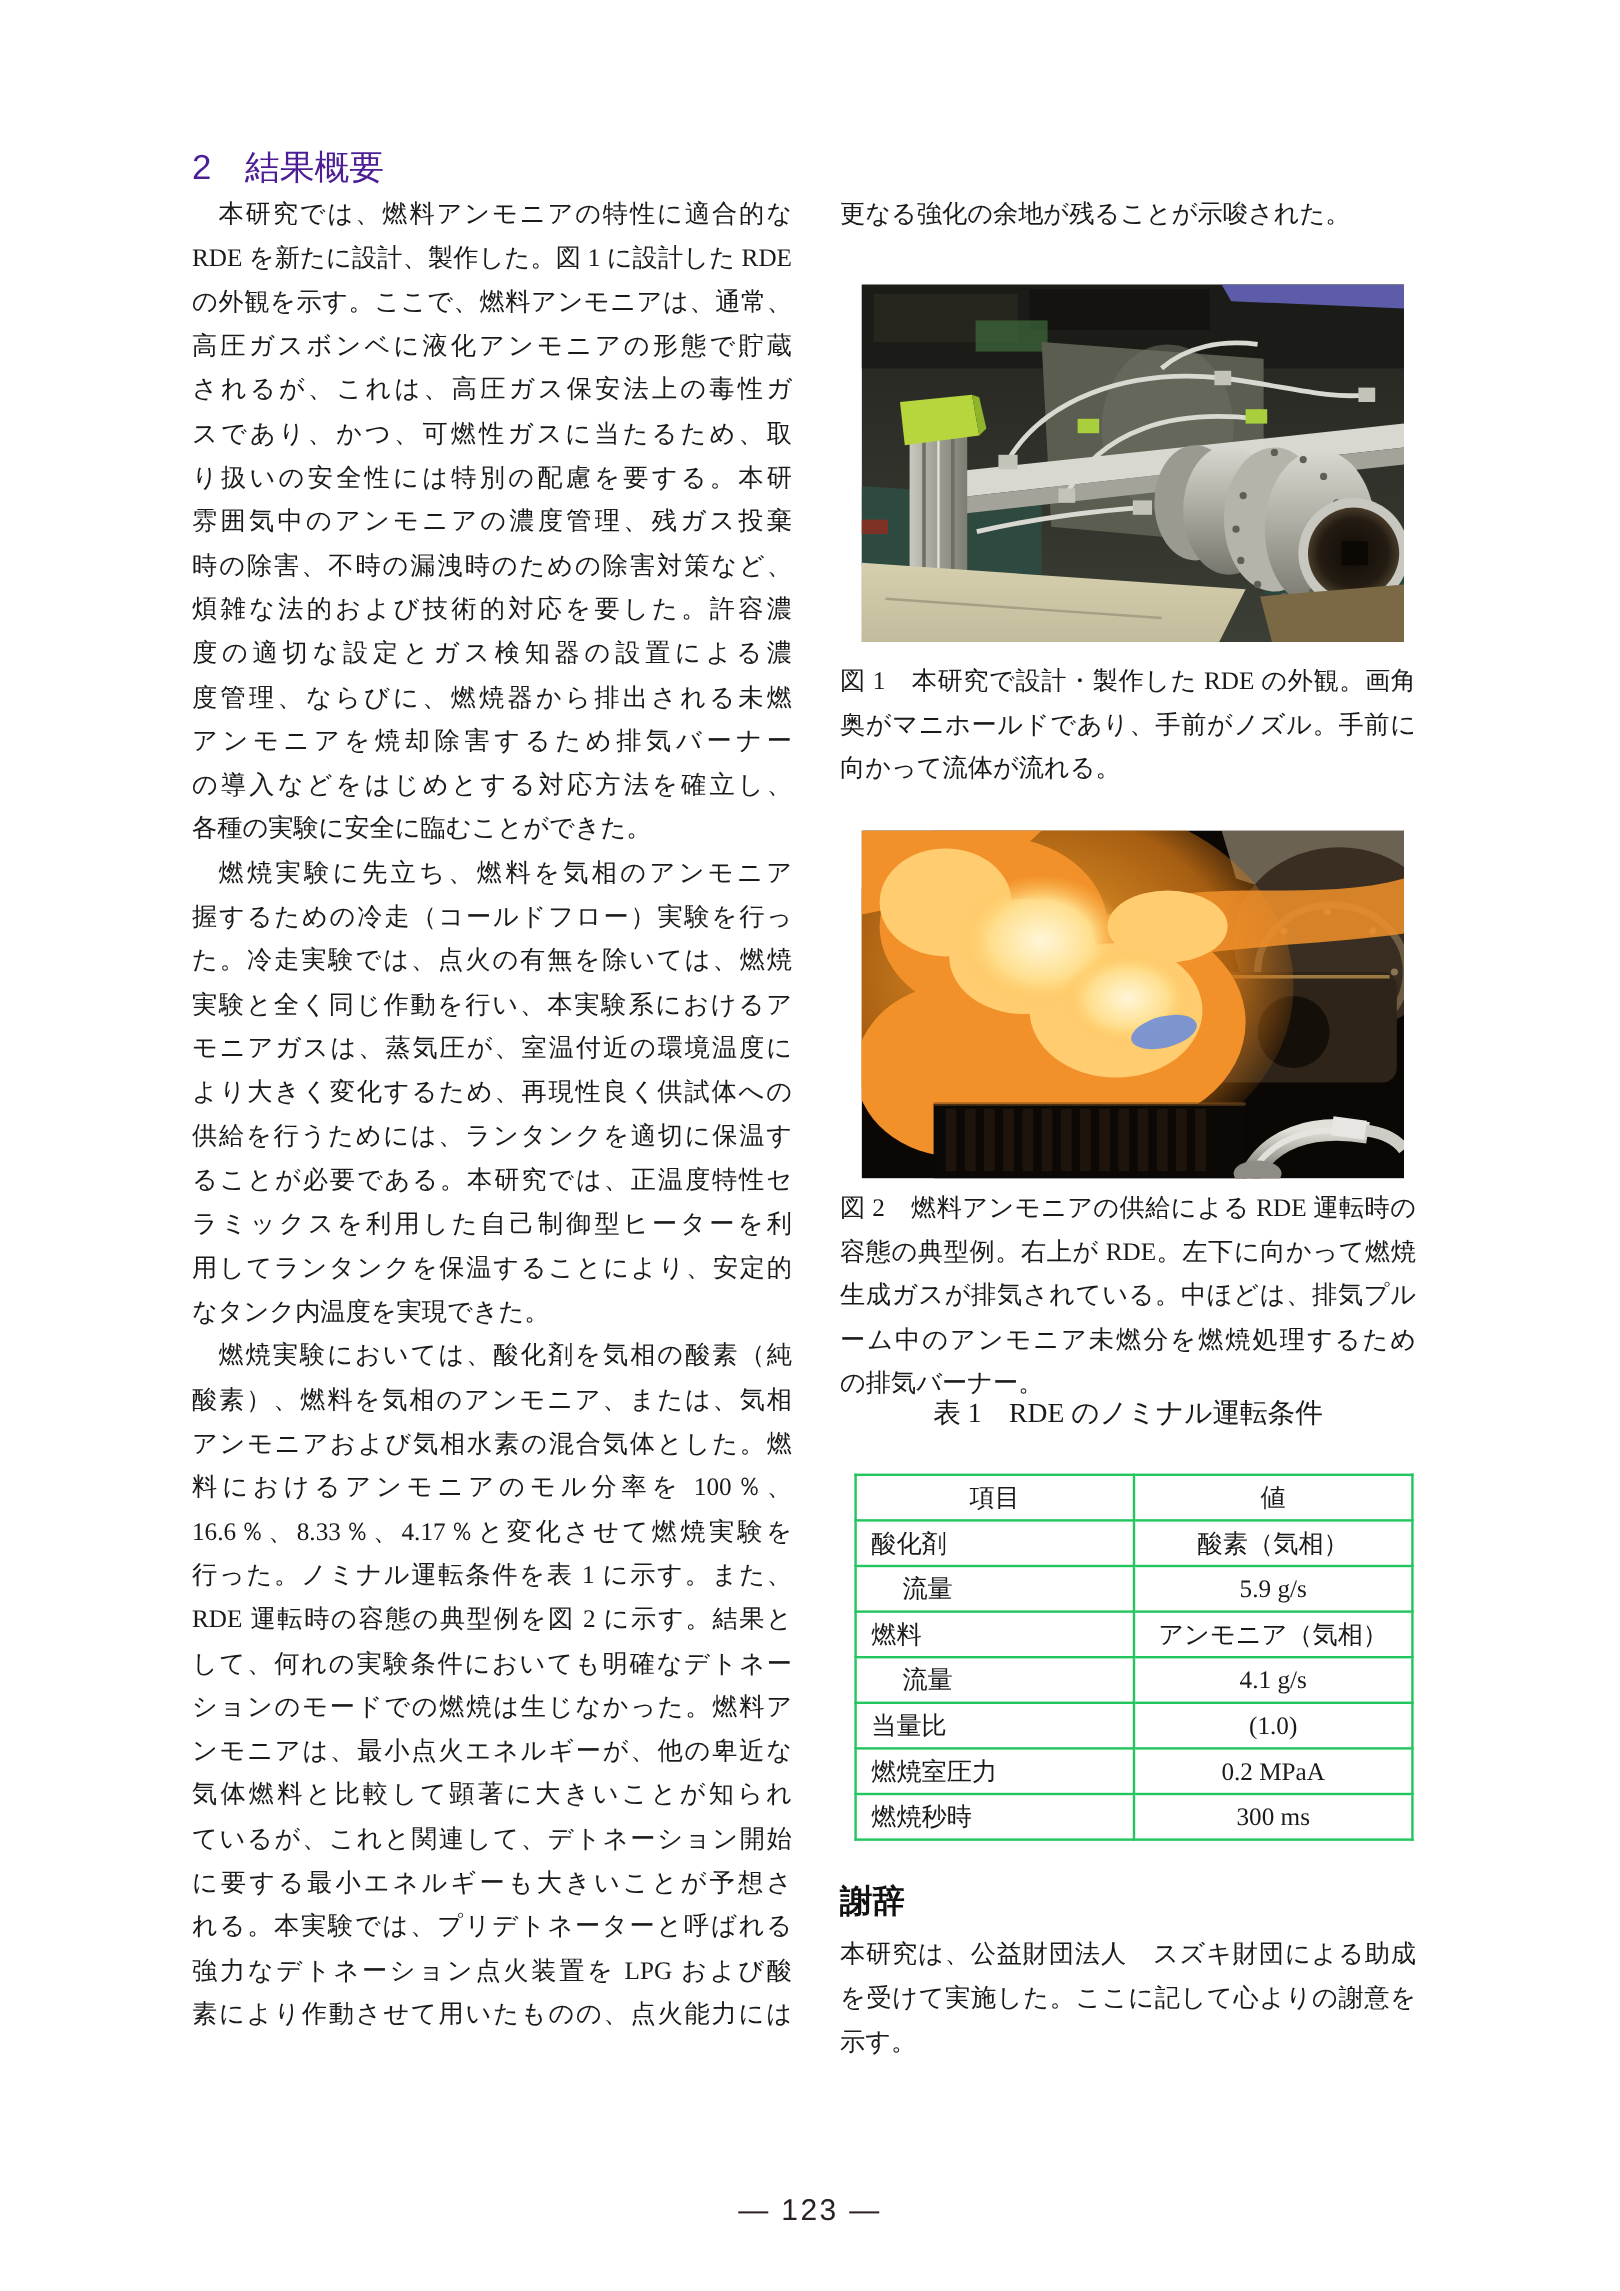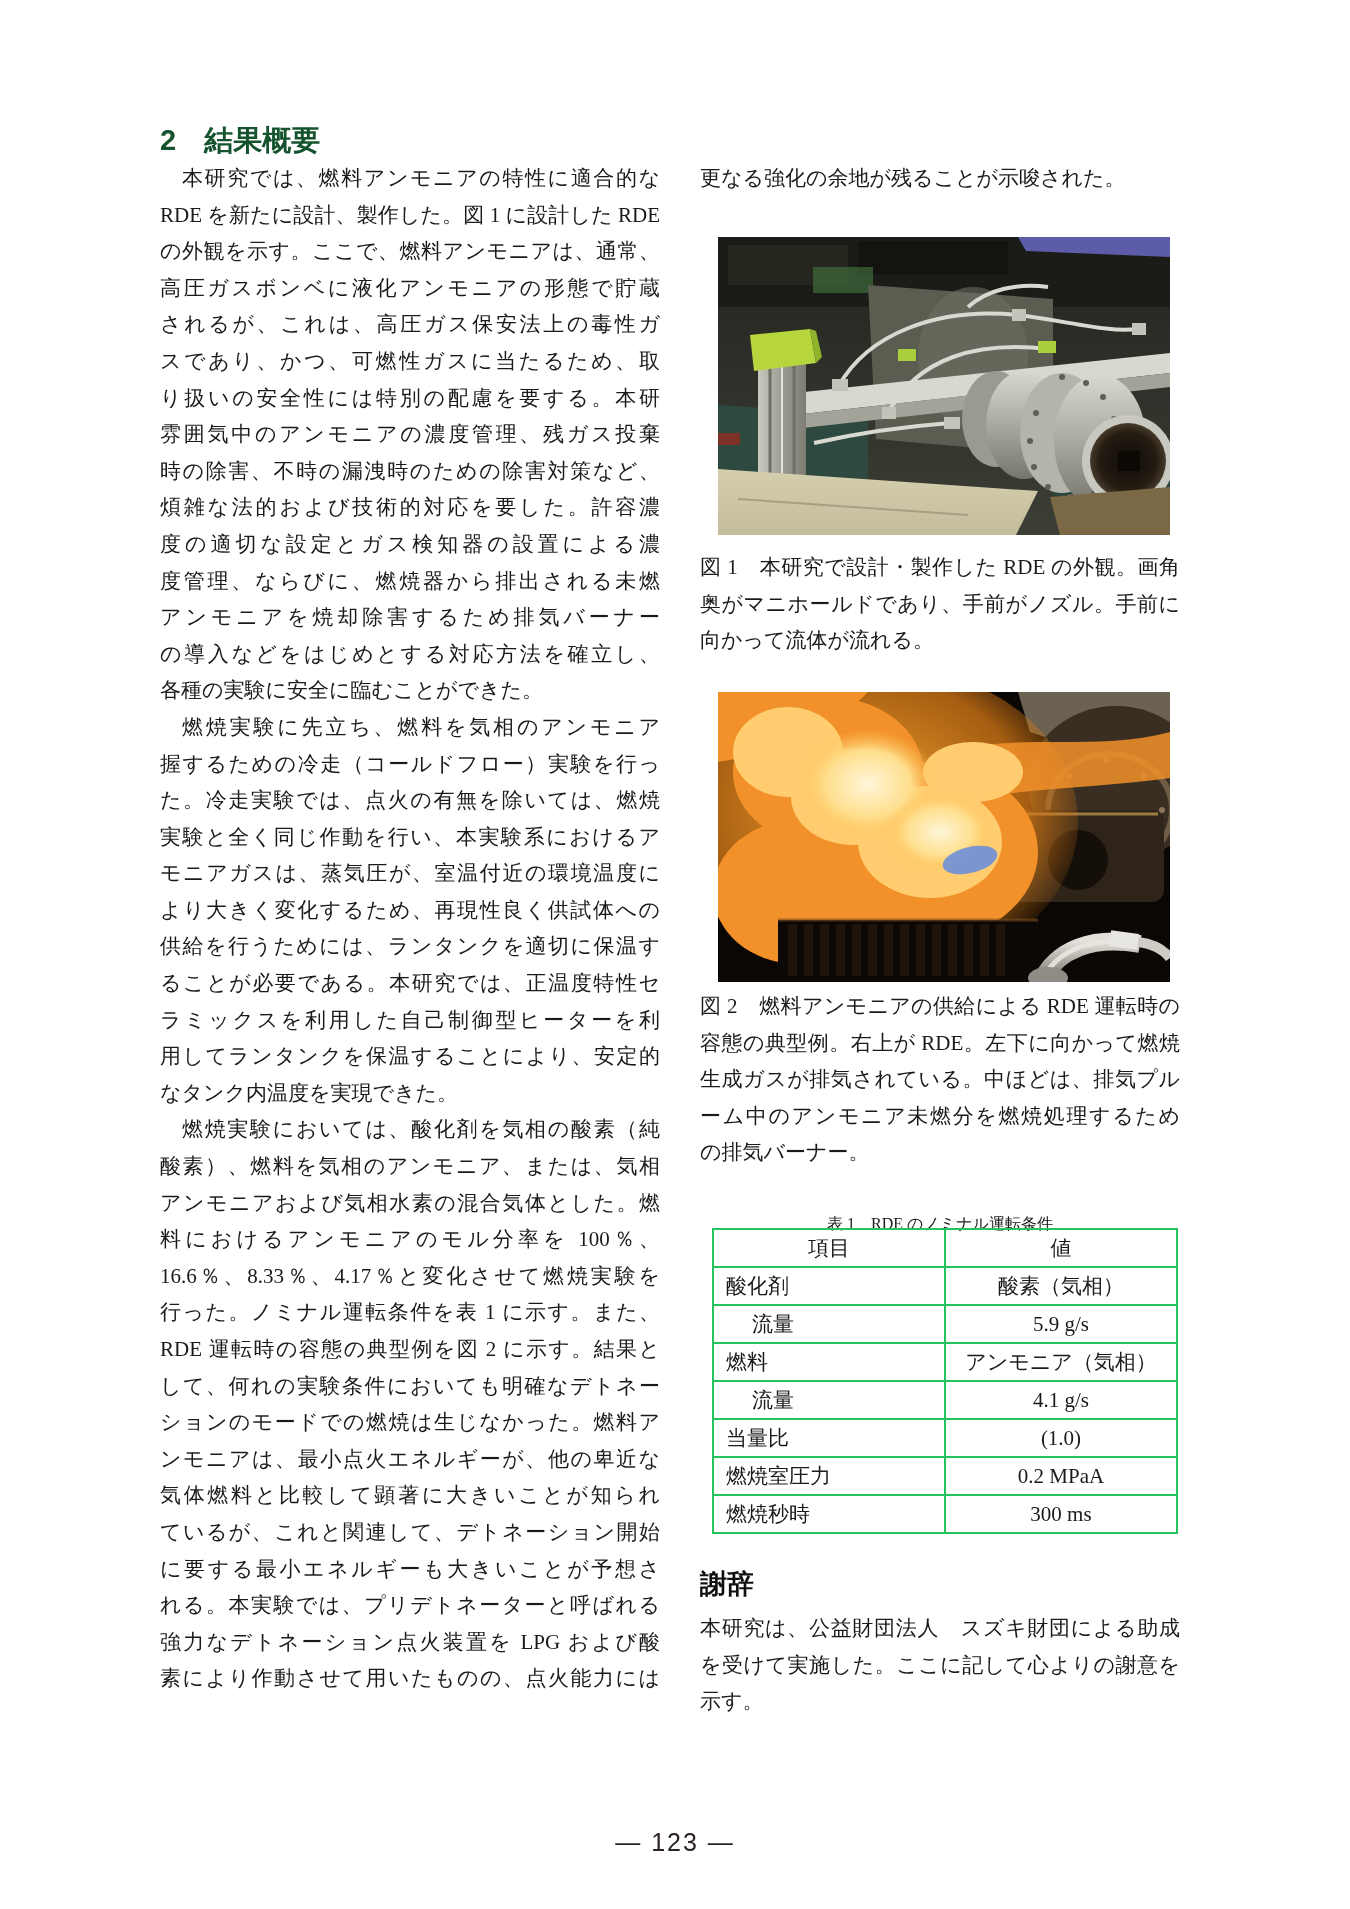--- a/index.html
+++ b/index.html
@@ -8,42 +8,42 @@
     width:1350px;height:1909px;
     background:#ffffff;
     font-family:"Liberation Serif","DejaVu Serif",serif;
     color:#1a1a1a;
     overflow:hidden;
   }
   
   .section-heading{
     position:absolute;left:160px;top:122px;margin:0;
     font-family:"Liberation Sans","DejaVu Sans",sans-serif;
-    font-weight:bold;font-size:29px;line-height:36px;color:#14532d;
+    font-weight:normal;font-size:29px;line-height:36px;color:#4c1d95;
   }
   .section-heading .num{margin-right:28px;}
   
   .col-left{position:absolute;left:160px;top:160px;width:500px;}
   .ln{
     font-size:21px;line-height:36.6px;height:36.6px;
     overflow:hidden;white-space:normal;
   }
   .jl{text-align:justify;text-align-last:justify;}
   .ind{text-indent:22px;}
   .intro-line{position:absolute;left:700px;top:160px;width:480px;}
   
   .photo{position:absolute;display:block;}
   .photo1{left:718px;top:237px;width:452px;height:298px;}
   .photo2{left:718px;top:692px;width:452px;height:290px;}
   .caption1{position:absolute;left:700px;top:549px;width:480px;}
   .caption2{position:absolute;left:700px;top:988px;width:480px;}
   
   .table-title{
-    position:absolute;left:700px;top:1214px;width:480px;
-    font-size:16px;text-align:center;
+    position:absolute;left:700px;top:1162px;width:480px;
+    font-size:23px;text-align:center;
   }
   table.data{
     position:absolute;left:712px;top:1228px;width:466px;
     border-collapse:collapse;table-layout:fixed;
     font-size:21px;
   }
   table.data td{
     border:2px solid #22c55e;height:36px;padding:0 8px;
     overflow:hidden;white-space:nowrap;
   }

